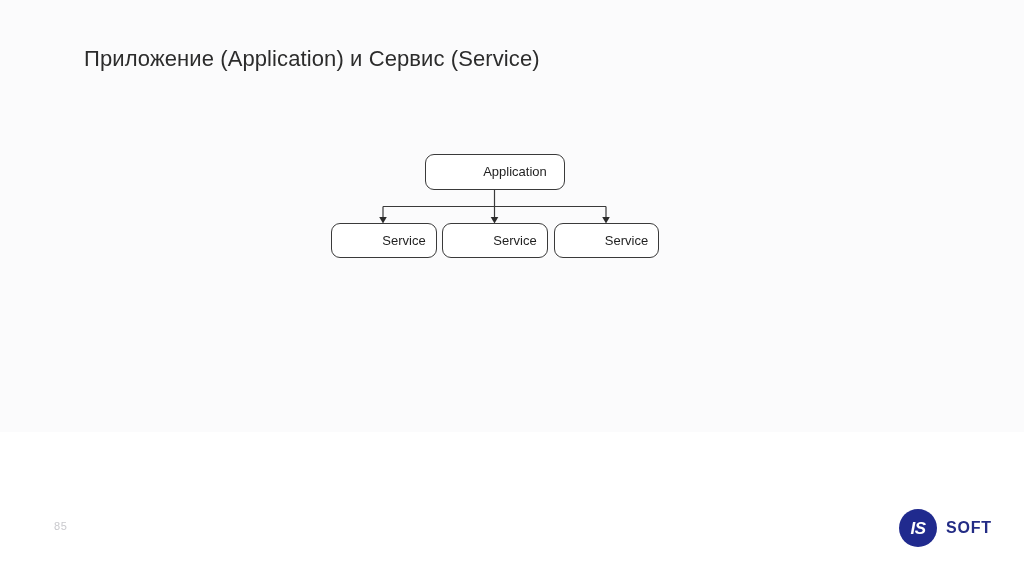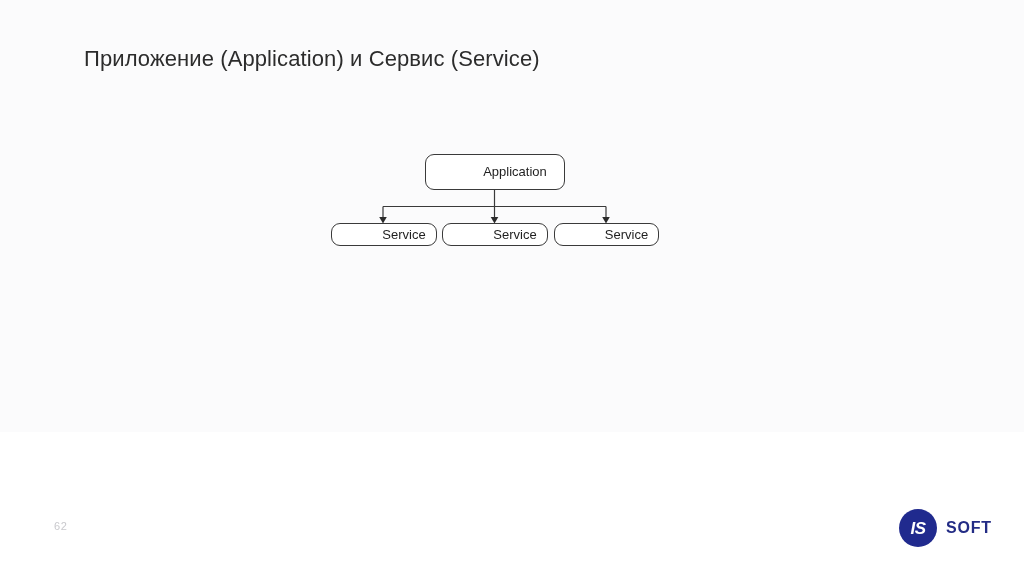--- a/index.html
+++ b/index.html
@@ -72,21 +72,21 @@
   #node-application {
     left: 105px;
     top: 9px;
     width: 140px;
     height: 36px;
   }
 
   
   .node-service {
     top: 78px;
-    height: 23px;
+    height: 35px;
     align-items: center;
   }
   #node-service-1 { left: 11px;  width: 106px; }   
   #node-service-2 { left: 122px; width: 106px; }   
   #node-service-3 { left: 234px; width: 105px; }   
 
   
   #connectors {
     position: absolute;
     left: 0;
@@ -182,21 +182,21 @@
     <div class="node node-service" id="node-service-2">
       <span>Service</span>
     </div>
 
     <div class="node node-service" id="node-service-3">
       <span>Service</span>
     </div>
 
   </div>
 
-  <div id="page-number">62</div>
+  <div id="page-number">85</div>
 
   <div id="brand-logo">
     <div id="brand-mark">
       <span id="brand-mark-text">IS</span>
     </div>
     <span id="brand-word">SOFT</span>
   </div>
 
 </div>
 

